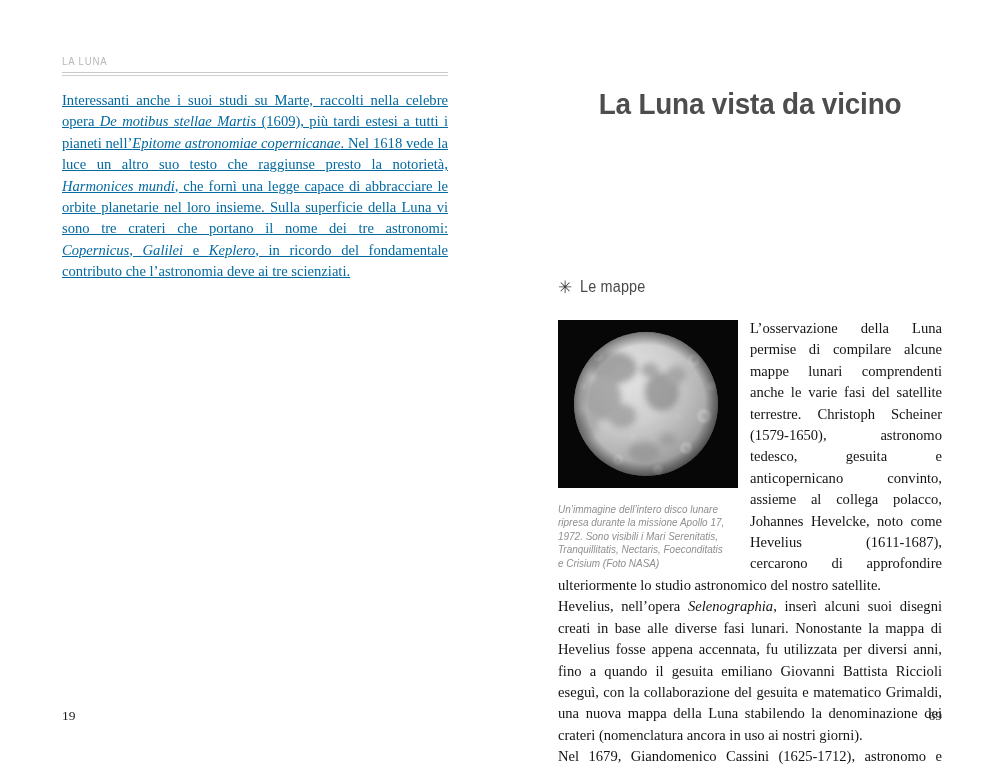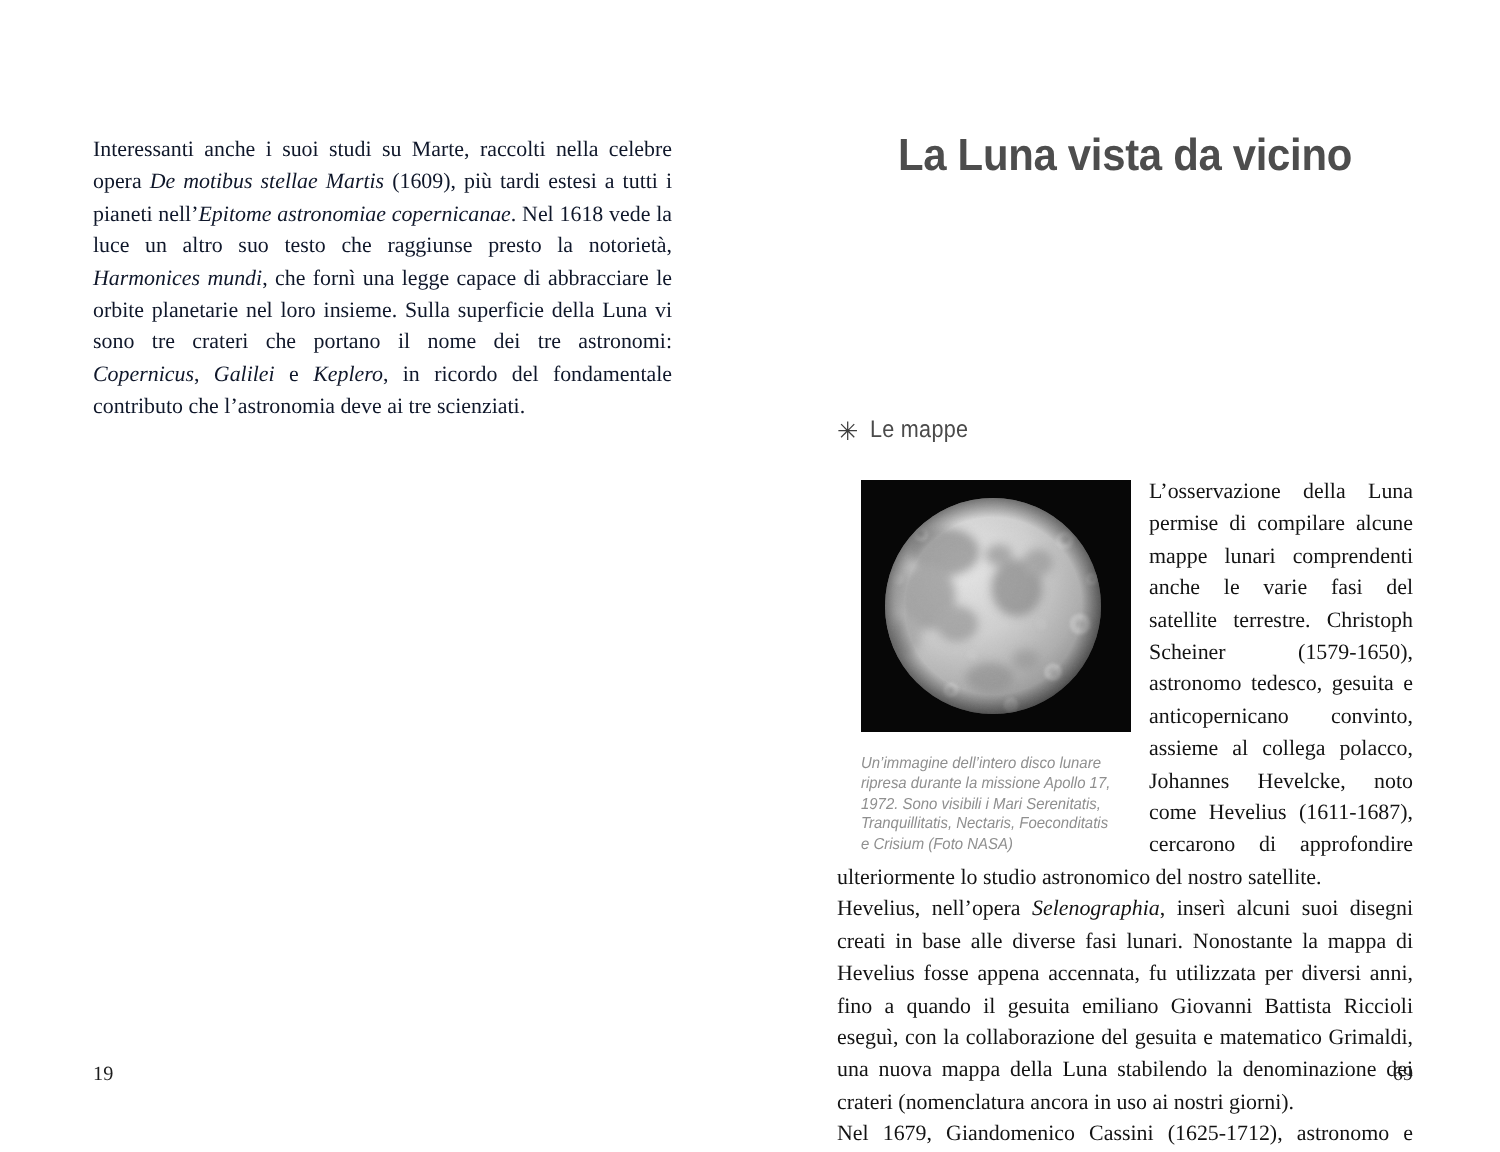--- a/index.html
+++ b/index.html
@@ -57,21 +57,22 @@
   }
 
   
   .col-text {
     position: absolute;
     font-size: 14.6px;
     line-height: 21.4px;
     text-align: justify;
     text-justify: inter-word;
     hyphens: manual;
-    color: #0f172a;
+    color: #0369a1;
+    text-decoration: underline;
   }
   .col-left-body {
     left: 62px;
     top: 90px;
     width: 386px;
   }
   .col-text p { margin: 0; }
   .col-text i, .col-text em { font-style: italic; }
 
   
@@ -127,21 +128,21 @@
     line-height: 21.4px;
     text-align: justify;
     color: #131313;
   }
   .col-right-body p { margin: 0; }
 
   
   .figure {
     float: left;
     width: 180px;
-    margin: 16px;
+    margin: 0;
     margin-top: 2px;
     margin-right: 12px;
     margin-bottom: 4px;
     shape-margin: 6px;
   }
   .moon-photo {
     width: 180px;
     height: 168px;
     background: #0a0a0a;
     position: relative;
@@ -173,20 +174,24 @@
   .folio-left  { left: 62px; }
   .folio-right { left: 942px; transform: translateX(-100%); }
 </style>
 </head>
 <body>
 
 <div class="spread">
 
   <div class="page page-left">
 
+    <div class="running-head">
+      <div class="running-head-label">LA LUNA</div>
+      <div class="rule-double"></div>
+    </div>
 
     <div class="col-text col-left-body">
       <p id="left-body-paragraph"><span>Interessanti anche i suoi studi su Marte, raccolti nella celebre opera </span><i>De motibus stellae Martis</i><span> (1609), più tardi estesi a tutti i pianeti nell’</span><i>Epitome astronomiae copernicanae</i><span>. Nel 1618 vede la luce un altro suo testo che raggiunse presto la notorietà, </span><i>Harmonices mundi</i><span>, che fornì una legge capace di abbracciare le orbite planetarie nel loro insieme. Sulla superficie della Luna vi sono tre crateri che portano il nome dei tre astronomi: </span><i>Copernicus</i><span>, </span><i>Galilei</i><span> e </span><i>Keplero</i><span>, in ricordo del fondamentale contributo che l’astronomia deve ai tre scienziati.</span></p>
     </div>
 
     <div class="folio folio-left">19</div>
   </div>
 
   <div class="page page-right"></div>
 

